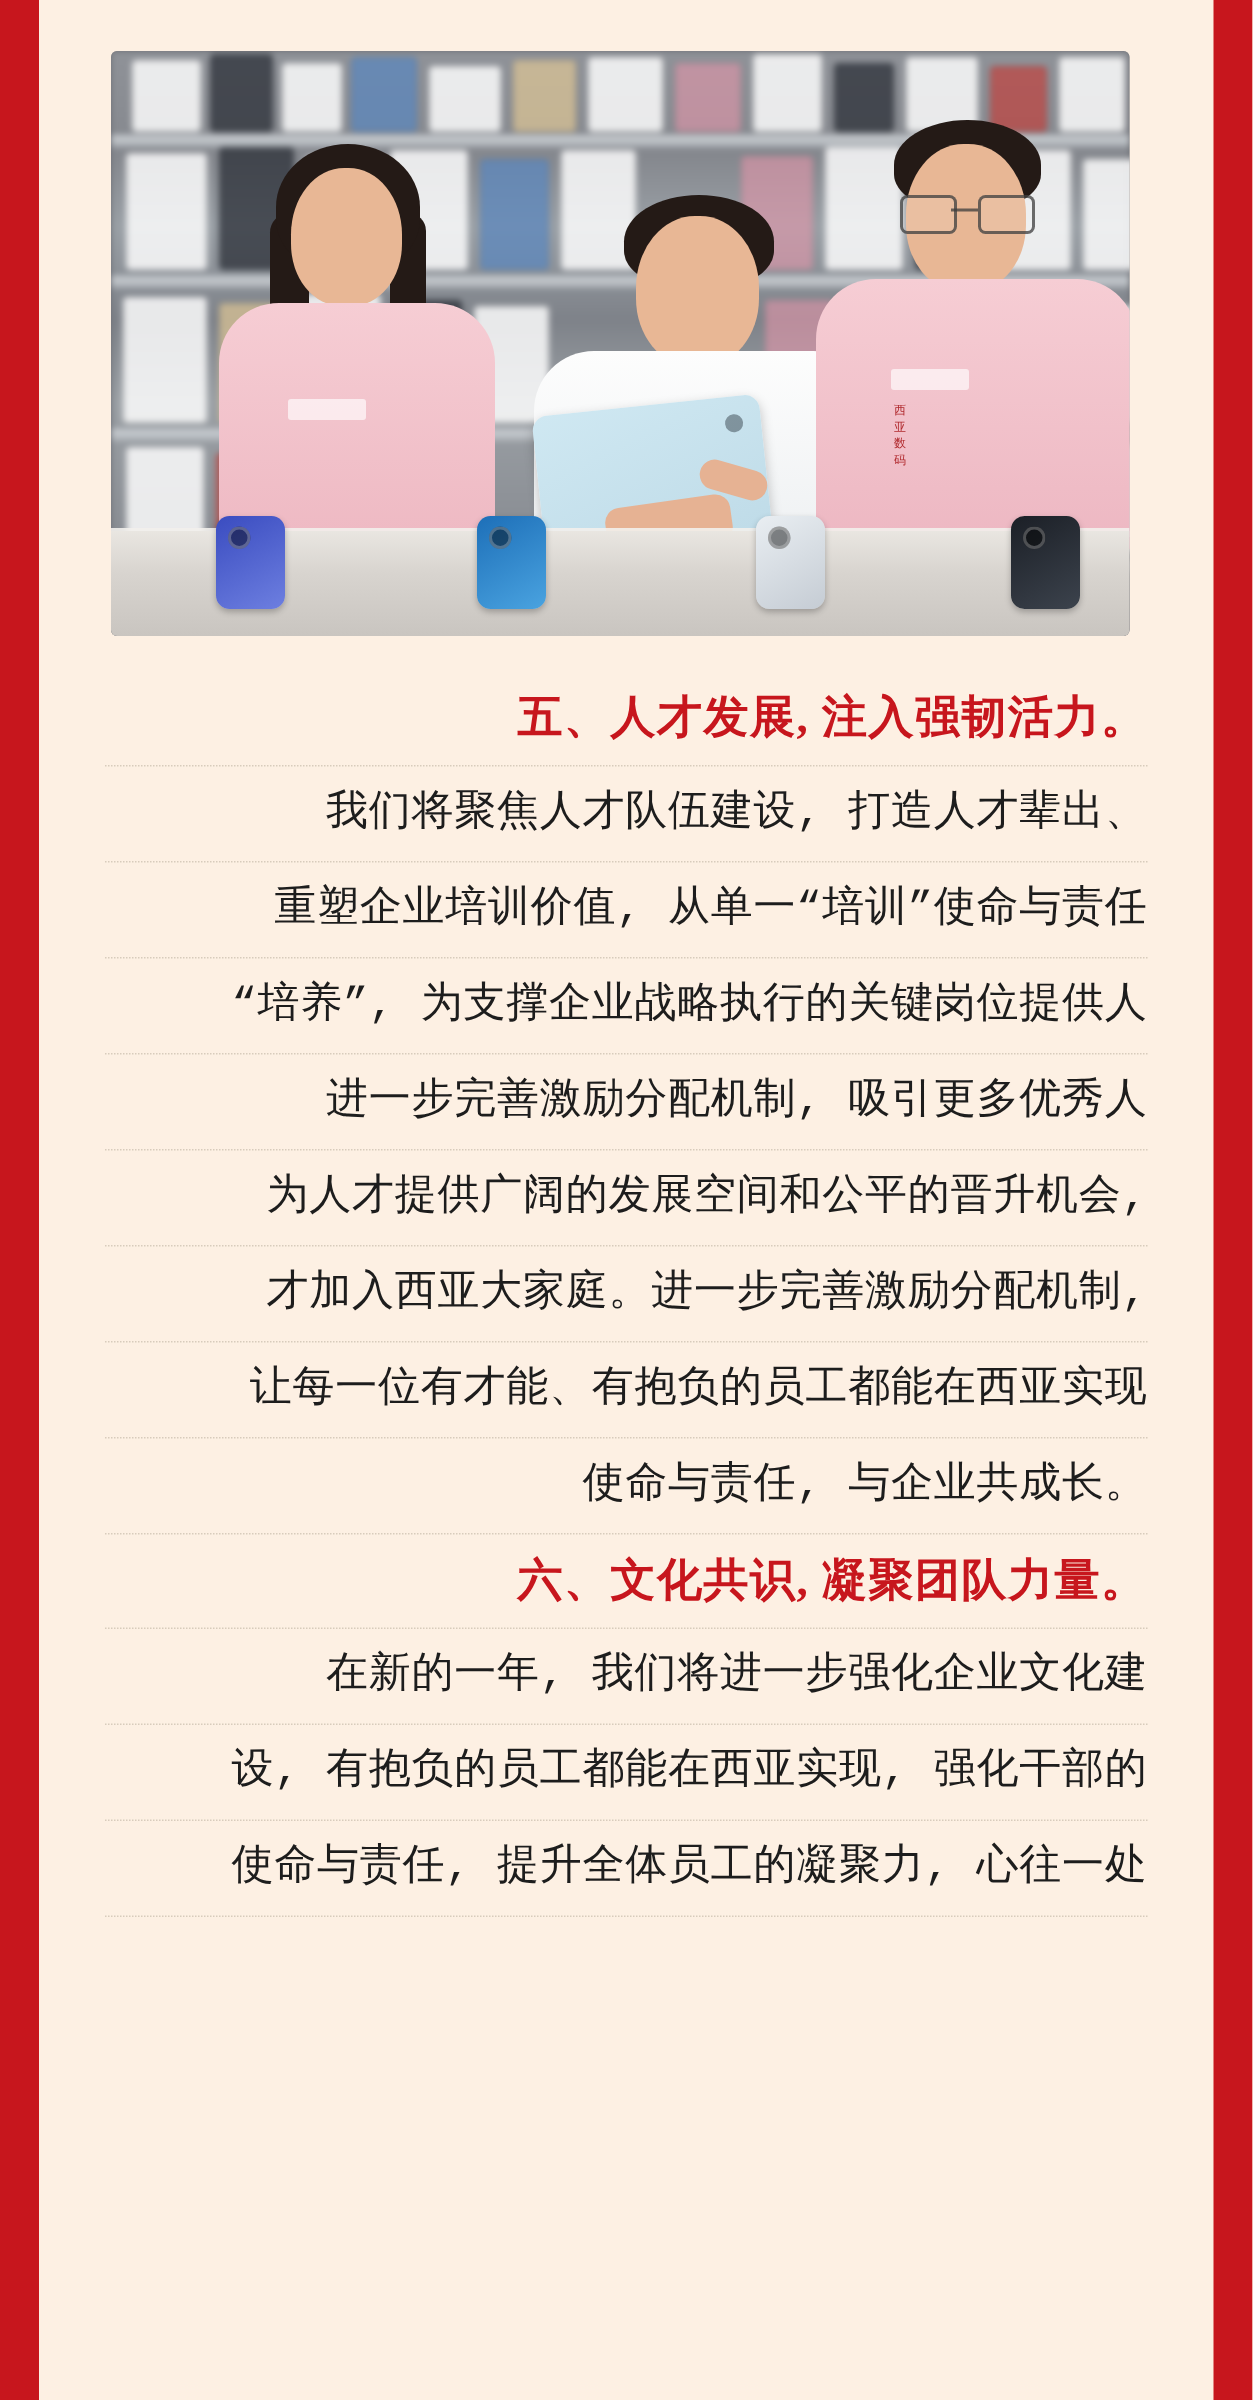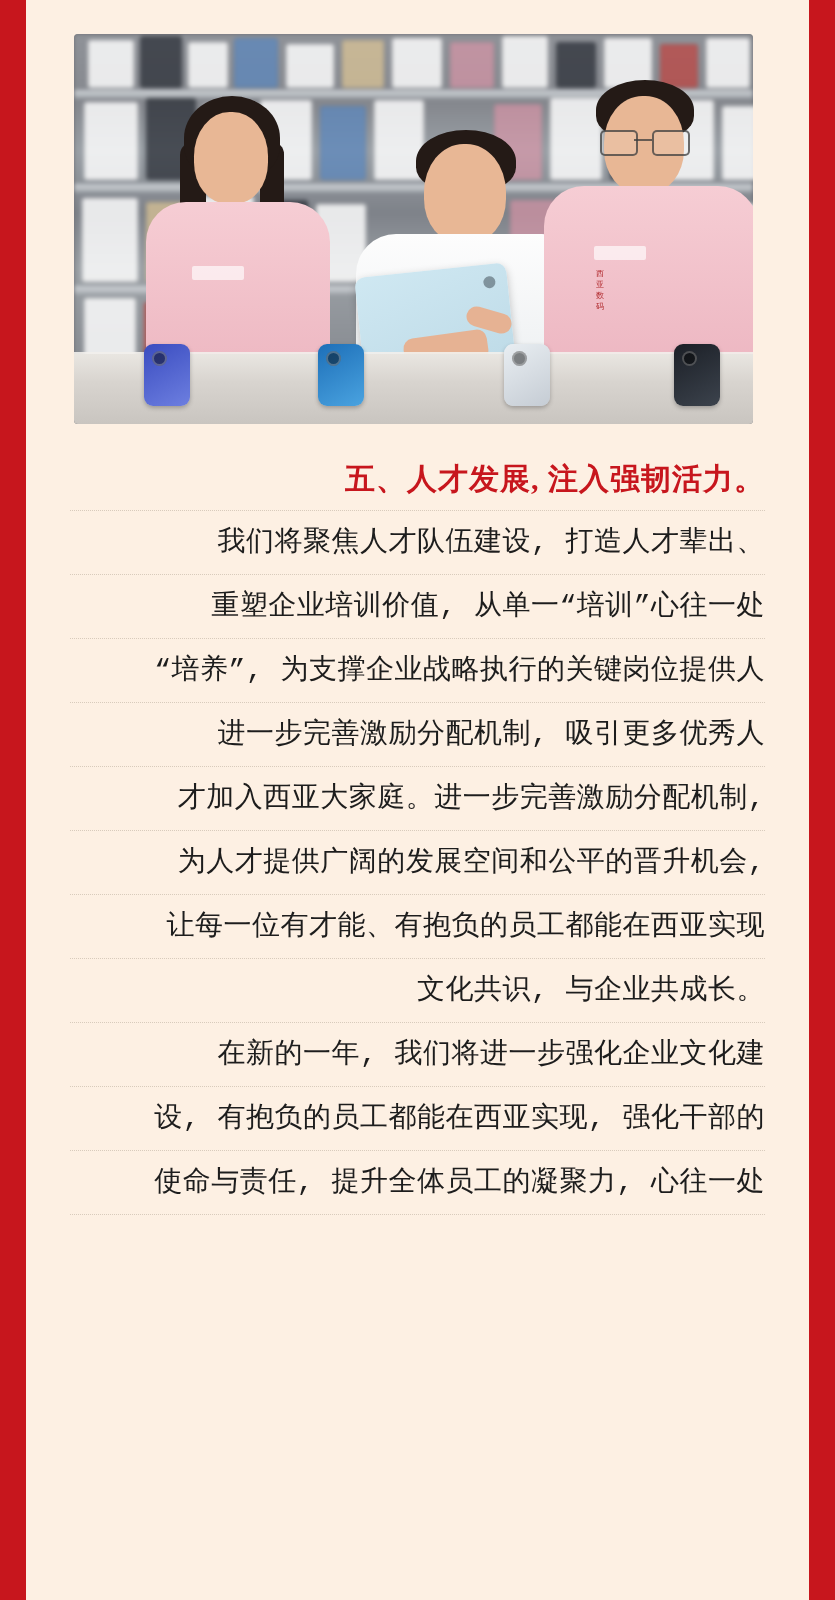--- a/index.html
+++ b/index.html
@@ -358,32 +358,33 @@
         </div>
       </div>
     </div>
 
     <div class="body-text">
 
       <h2 class="heading">五、人才发展, 注入强韧活力。</h2>
 
       <div class="para">
         <div class="line indent">我们将聚焦人才队伍建设, 打造人才辈出、</div>
-        <div class="line">重塑企业培训价值, 从单一“培训”心往一处</div>
+        <div class="line">重塑企业培训价值, 从单一“培训”使命与责任</div>
         <div class="line">“培养”, 为支撑企业战略执行的关键岗位提供人</div>
       </div>
 
       <div class="para">
         <div class="line indent">进一步完善激励分配机制, 吸引更多优秀人</div>
+        <div class="line">为人才提供广阔的发展空间和公平的晋升机会,</div>
         <div class="line">才加入西亚大家庭。进一步完善激励分配机制,</div>
-        <div class="line">为人才提供广阔的发展空间和公平的晋升机会,</div>
         <div class="line">让每一位有才能、有抱负的员工都能在西亚实现</div>
-        <div class="line">文化共识, 与企业共成长。</div>
+        <div class="line">使命与责任, 与企业共成长。</div>
       </div>
 
+      <h2 class="heading">六、文化共识, 凝聚团队力量。</h2>
 
       <div class="para">
         <div class="line indent">在新的一年, 我们将进一步强化企业文化建</div>
         <div class="line">设, 有抱负的员工都能在西亚实现, 强化干部的</div>
         <div class="line">使命与责任, 提升全体员工的凝聚力, 心往一处</div>
       </div>
 
     </div>
   </div>
 </div>

